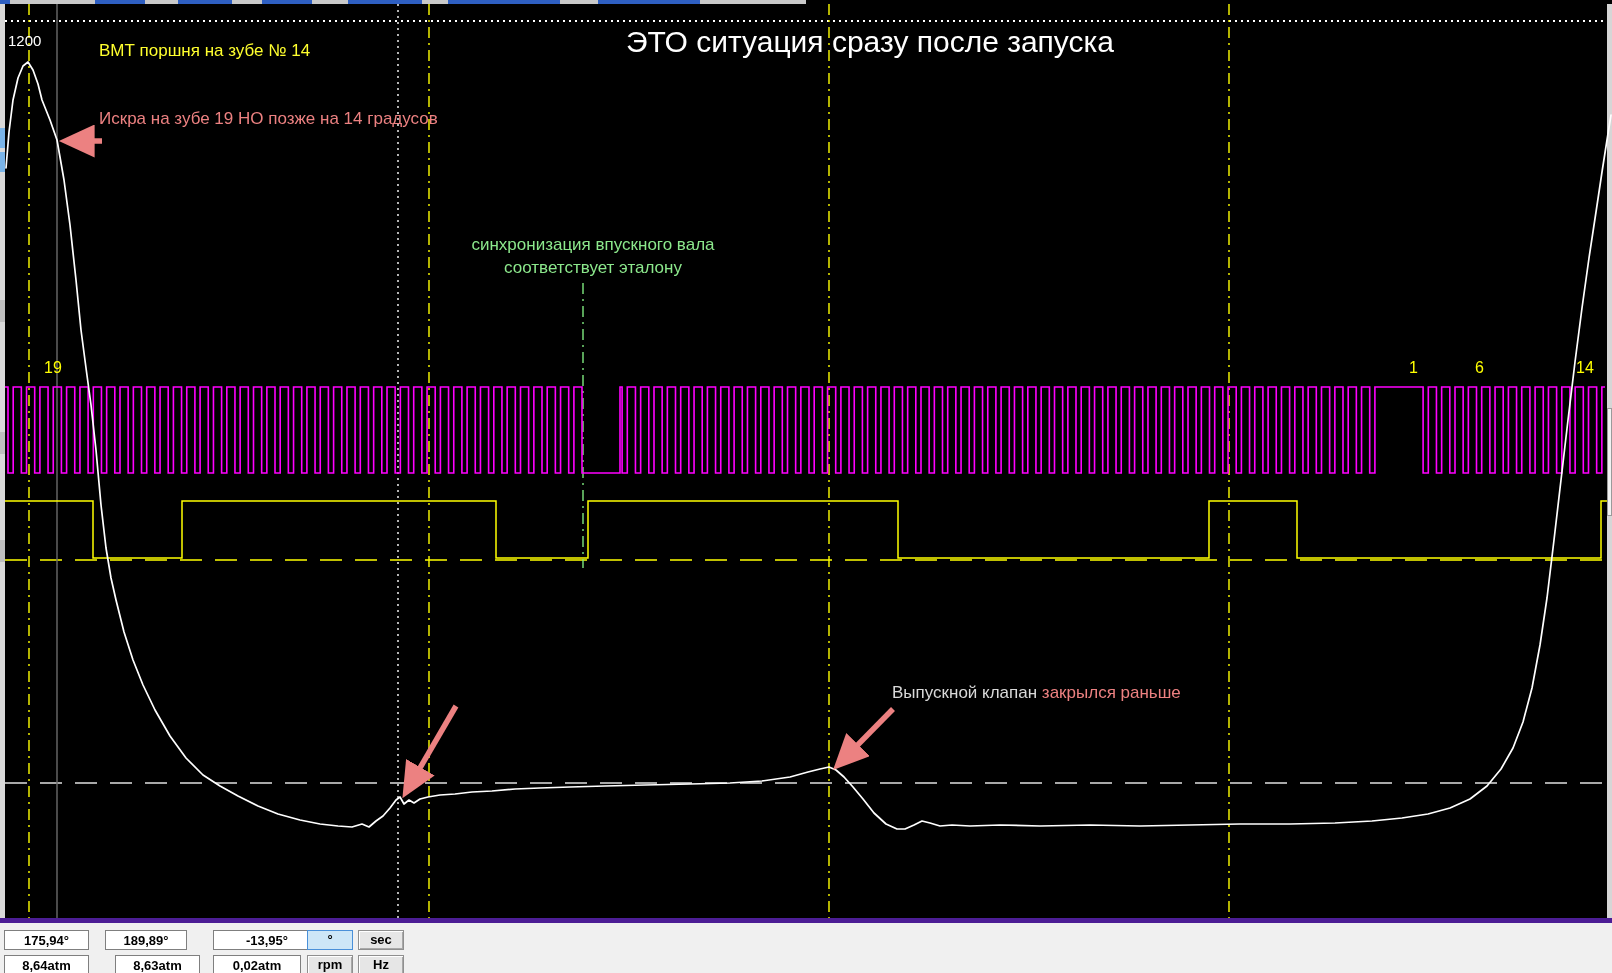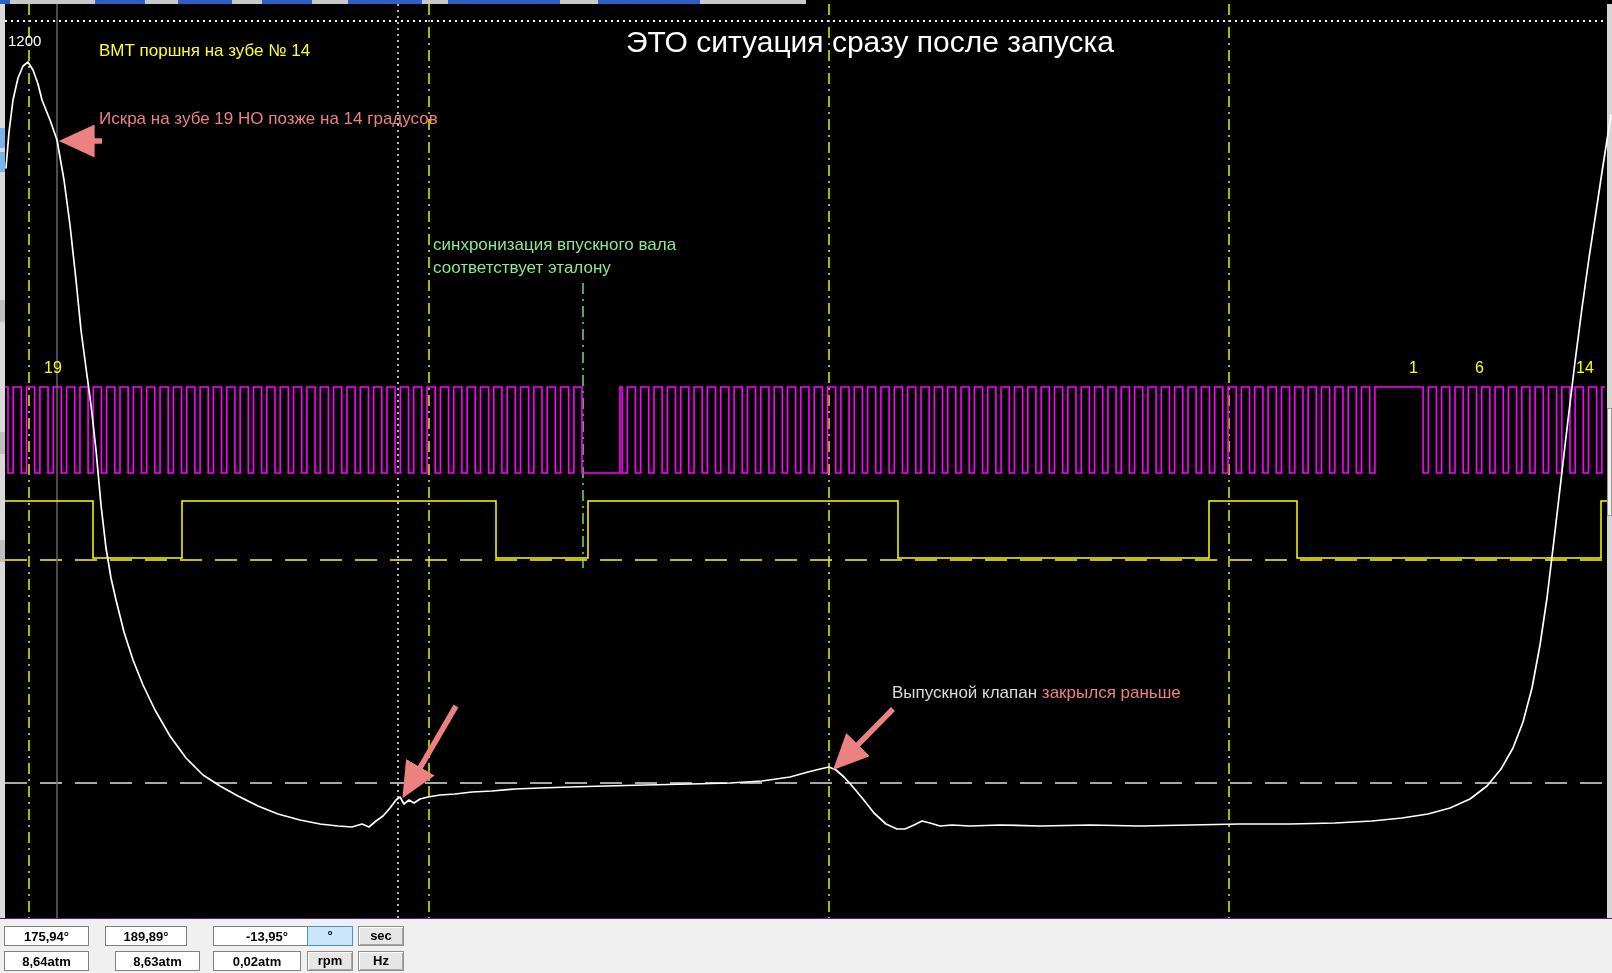--- a/index.html
+++ b/index.html
@@ -14,28 +14,28 @@
   .right-strip{position:absolute;left:1607px;top:4px;width:5px;height:914px;background:#d6d6d6;}
   .right-thumb{position:absolute;left:0;top:404px;width:5px;height:108px;background:#f2f2f2;border:1px solid #9a9a9a;box-sizing:border-box;}
   
   svg.wave{position:absolute;left:0;top:0;}
   
   .ovl{position:absolute;white-space:nowrap;line-height:1.15;}
   .scale-label{left:8px;top:12px;font-size:15px;color:#ffffff;margin-top:20px;}
   .big-title{left:0;top:25px;width:1740px;text-align:center;font-size:30px;color:#ffffff;}
   .tdc-note{left:99px;top:41px;font-size:17px;color:#ffff2e;}
   .spark-note{left:99px;top:109px;font-size:17px;color:#ec8181;}
-  .sync-note{left:433px;top:233px;width:320px;text-align:left;font-size:17px;color:#8ce88c;white-space:normal;line-height:23px;}
+  .sync-note{left:433px;top:233px;width:320px;text-align:center;font-size:17px;color:#8ce88c;white-space:normal;line-height:23px;}
   .valve-note{font-size:17px;}
   .valve-note .w{color:#d9d9d9;}
   .valve-note .p{color:#ec8181;}
   .tooth-label{font-size:16px;color:#ffff00;top:359px;}
   
   .status-bar{position:absolute;left:0;top:918px;width:1612px;height:55px;background:#f0f0f0;
-              border-top:1px solid #4c1d95;box-sizing:border-box;}
+              border-top:5px solid #4c1d95;box-sizing:border-box;}
   .sb-field{position:absolute;height:20px;background:#ffffff;border:1px solid #7f7f7f;
             font-size:13px;font-weight:bold;color:#000;text-align:center;line-height:19px;box-sizing:border-box;}
   .sb-label{position:absolute;height:20px;font-size:14px;font-weight:bold;color:#000;text-align:center;line-height:19px;padding-left:16px;}
   .sb-btn{position:absolute;height:20px;width:46px;background:#e6e6e6;border:1px solid #8f8f8f;
           box-shadow:inset 1px 1px 0 #ffffff, inset -1px -1px 0 #a8a8a8;
           font-size:13px;font-weight:bold;color:#000;text-align:center;line-height:18px;box-sizing:border-box;cursor:default;}
   .sb-btn.active{background:#cde6f7;border:1px solid #4a90d9;box-shadow:none;}
   .r1{top:7px;}
   .r2{top:32px;}
 </style>

